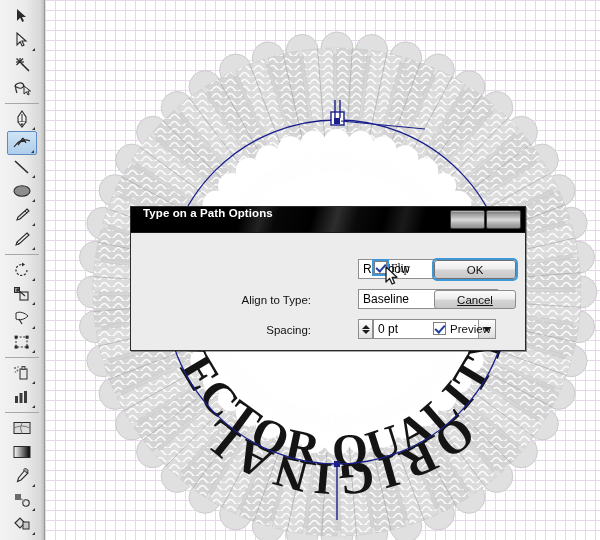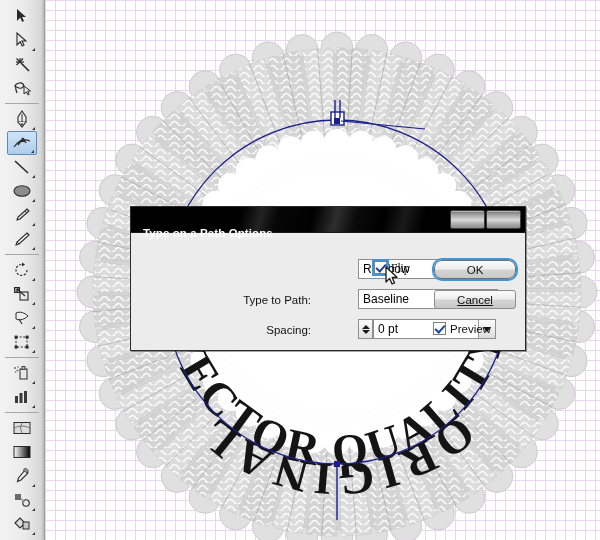--- a/index.html
+++ b/index.html
@@ -55,21 +55,21 @@
   #titlebar{
     position:relative;height:25px;
     background:
       linear-gradient(105deg,
         #000 0%, #000 28%, #232323 33%, #070707 37%,
         #000 46%, #2e2e2e 52%, #0a0a0a 57%, #000 64%,
         #1a1a1a 69%, #000 74%, #000 100%);
     border-bottom:1px solid #1a1a1a;
   }
   #dlg-title{
-    position:absolute;left:12px;top:20px;
+    position:absolute;left:12px;top:0;
     color:#fff;font-size:11.5px;font-weight:bold;letter-spacing:.1px;
   }
   .winbtn{
     position:absolute;top:3px;width:33px;height:17px;
     background:linear-gradient(to bottom,#6f6f6f 0%,#9b9b9b 18%,#d8d8d8 52%,#a9a9a9 78%,#8d8d8d 100%);
     border:1px solid #3d3d3d;border-radius:2px;
     box-shadow:inset 0 1px 0 rgba(255,255,255,.45);
   }
   #winbtn-1{right:40px;}
   #winbtn-2{right:4px;}
@@ -625,21 +625,21 @@
 
   <div id="dlg-body">
 
     <div class="combo" style="left:227px;top:26px;width:140px;">
       <span class="val">Rainbow</span>
       <span class="arrowbox">
           <i></i>
         </span>
     </div>
 
-    <span class="lbl" style="left:50px;top:61px;width:130px;">Type to Path:</span>
+    <span class="lbl" style="left:50px;top:61px;width:130px;">Align to Type:</span>
     <div class="combo" style="left:227px;top:56px;width:140px;gap:14px;">
       <span class="val">Baseline</span>
       <span class="arrowbox">
           <i></i>
         </span>
     </div>
 
     <span class="lbl" style="left:50px;top:91px;width:130px;text-align:right;">Spacing:</span>
     <div class="spinner" style="left:227px;top:86px;">
       <i class="up"></i>
@@ -650,21 +650,21 @@
       <span class="arrowbox">
           <i></i>
         </span>
     </div>
 
     <div class="chk" style="left:243px;top:28px;font-family:Liberation Serif, serif;">
       <span class="chkbox checked focus"></span>
       <span class="chklabel">Flip</span>
     </div>
 
-    <div class="btn default" style="left:303px;top:27px;border-radius:8px;">
+    <div class="btn default" style="left:303px;top:27px;">
       <span>OK</span>
     </div>
 
     <div class="btn" style="left:303px;top:57px;text-decoration:underline;">
       <span>Cancel</span>
     </div>
 
     <div class="chk" style="left:302px;top:89px;">
       <span class="chkbox checked"></span>
       <span class="chklabel">Preview</span>

